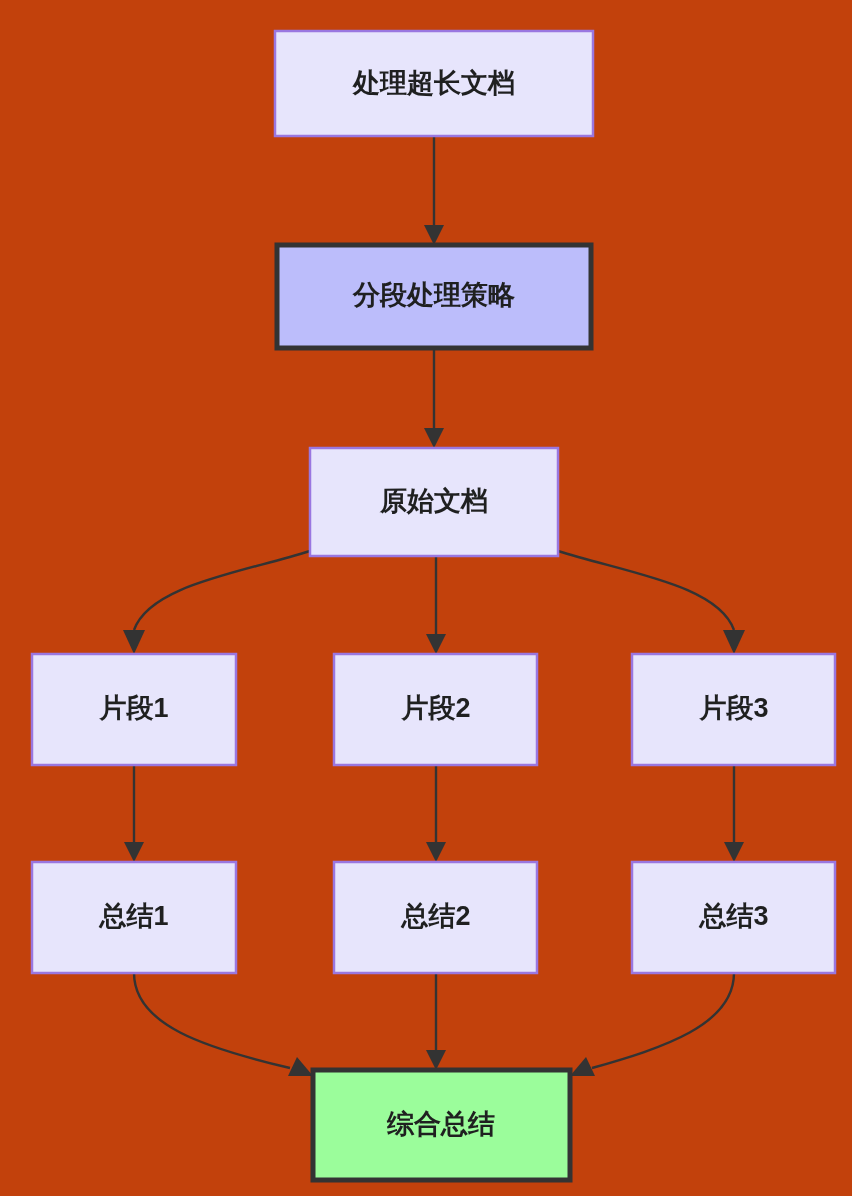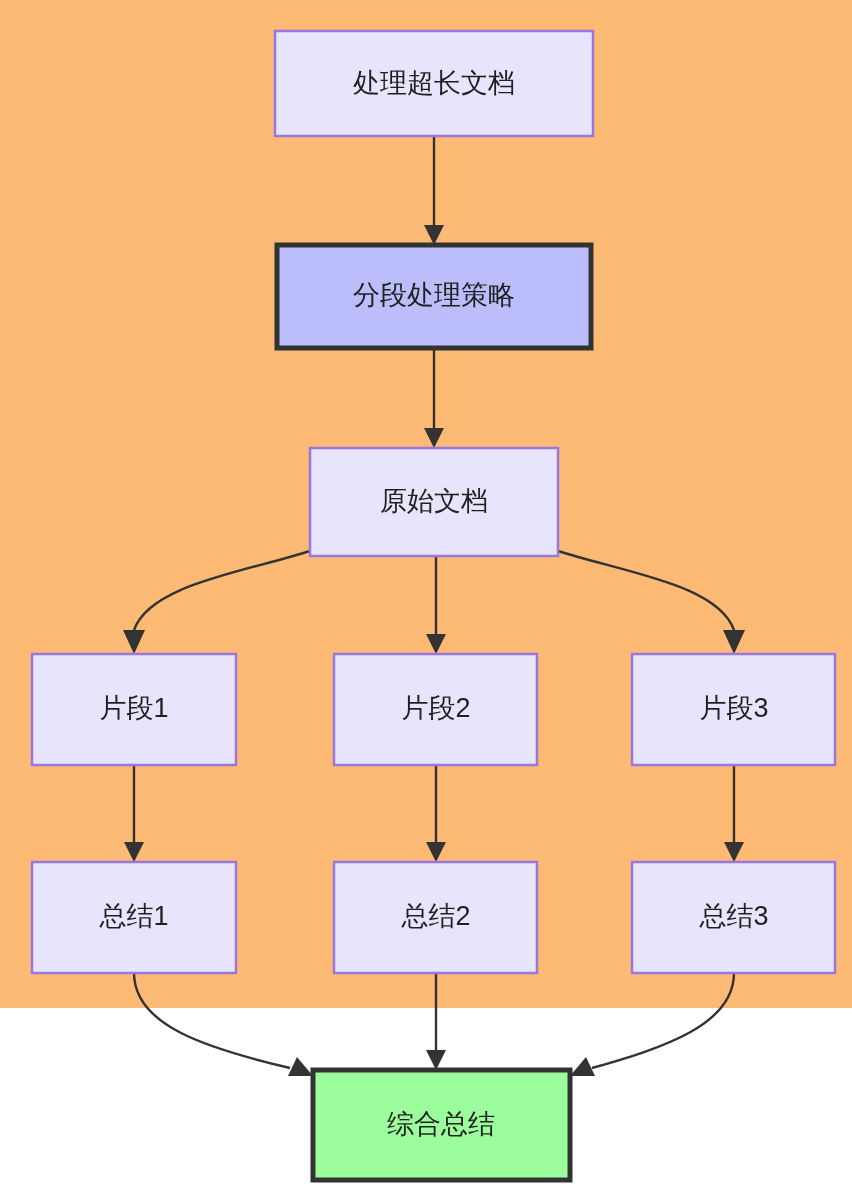--- a/index.html
+++ b/index.html
@@ -9,22 +9,23 @@
   }
   body {
     width: 852px;
     height: 1196px;
     overflow: hidden;
     font-family: "Liberation Sans", "DejaVu Sans", sans-serif;
   }
   #diagram-root {
     position: relative;
     width: 852px;
-    height: 1008px;
-    background: #fdba74;
+    height: 1196px;
+    background: #c2410c;
+    font-weight: bold;
   }
   svg#flow {
     display: block;
     width: 852px;
     height: 1196px;
   }
   .node-label {
     font-family: "Liberation Sans", "DejaVu Sans", sans-serif;
     font-size: 27px;
     fill: #1f2020;

